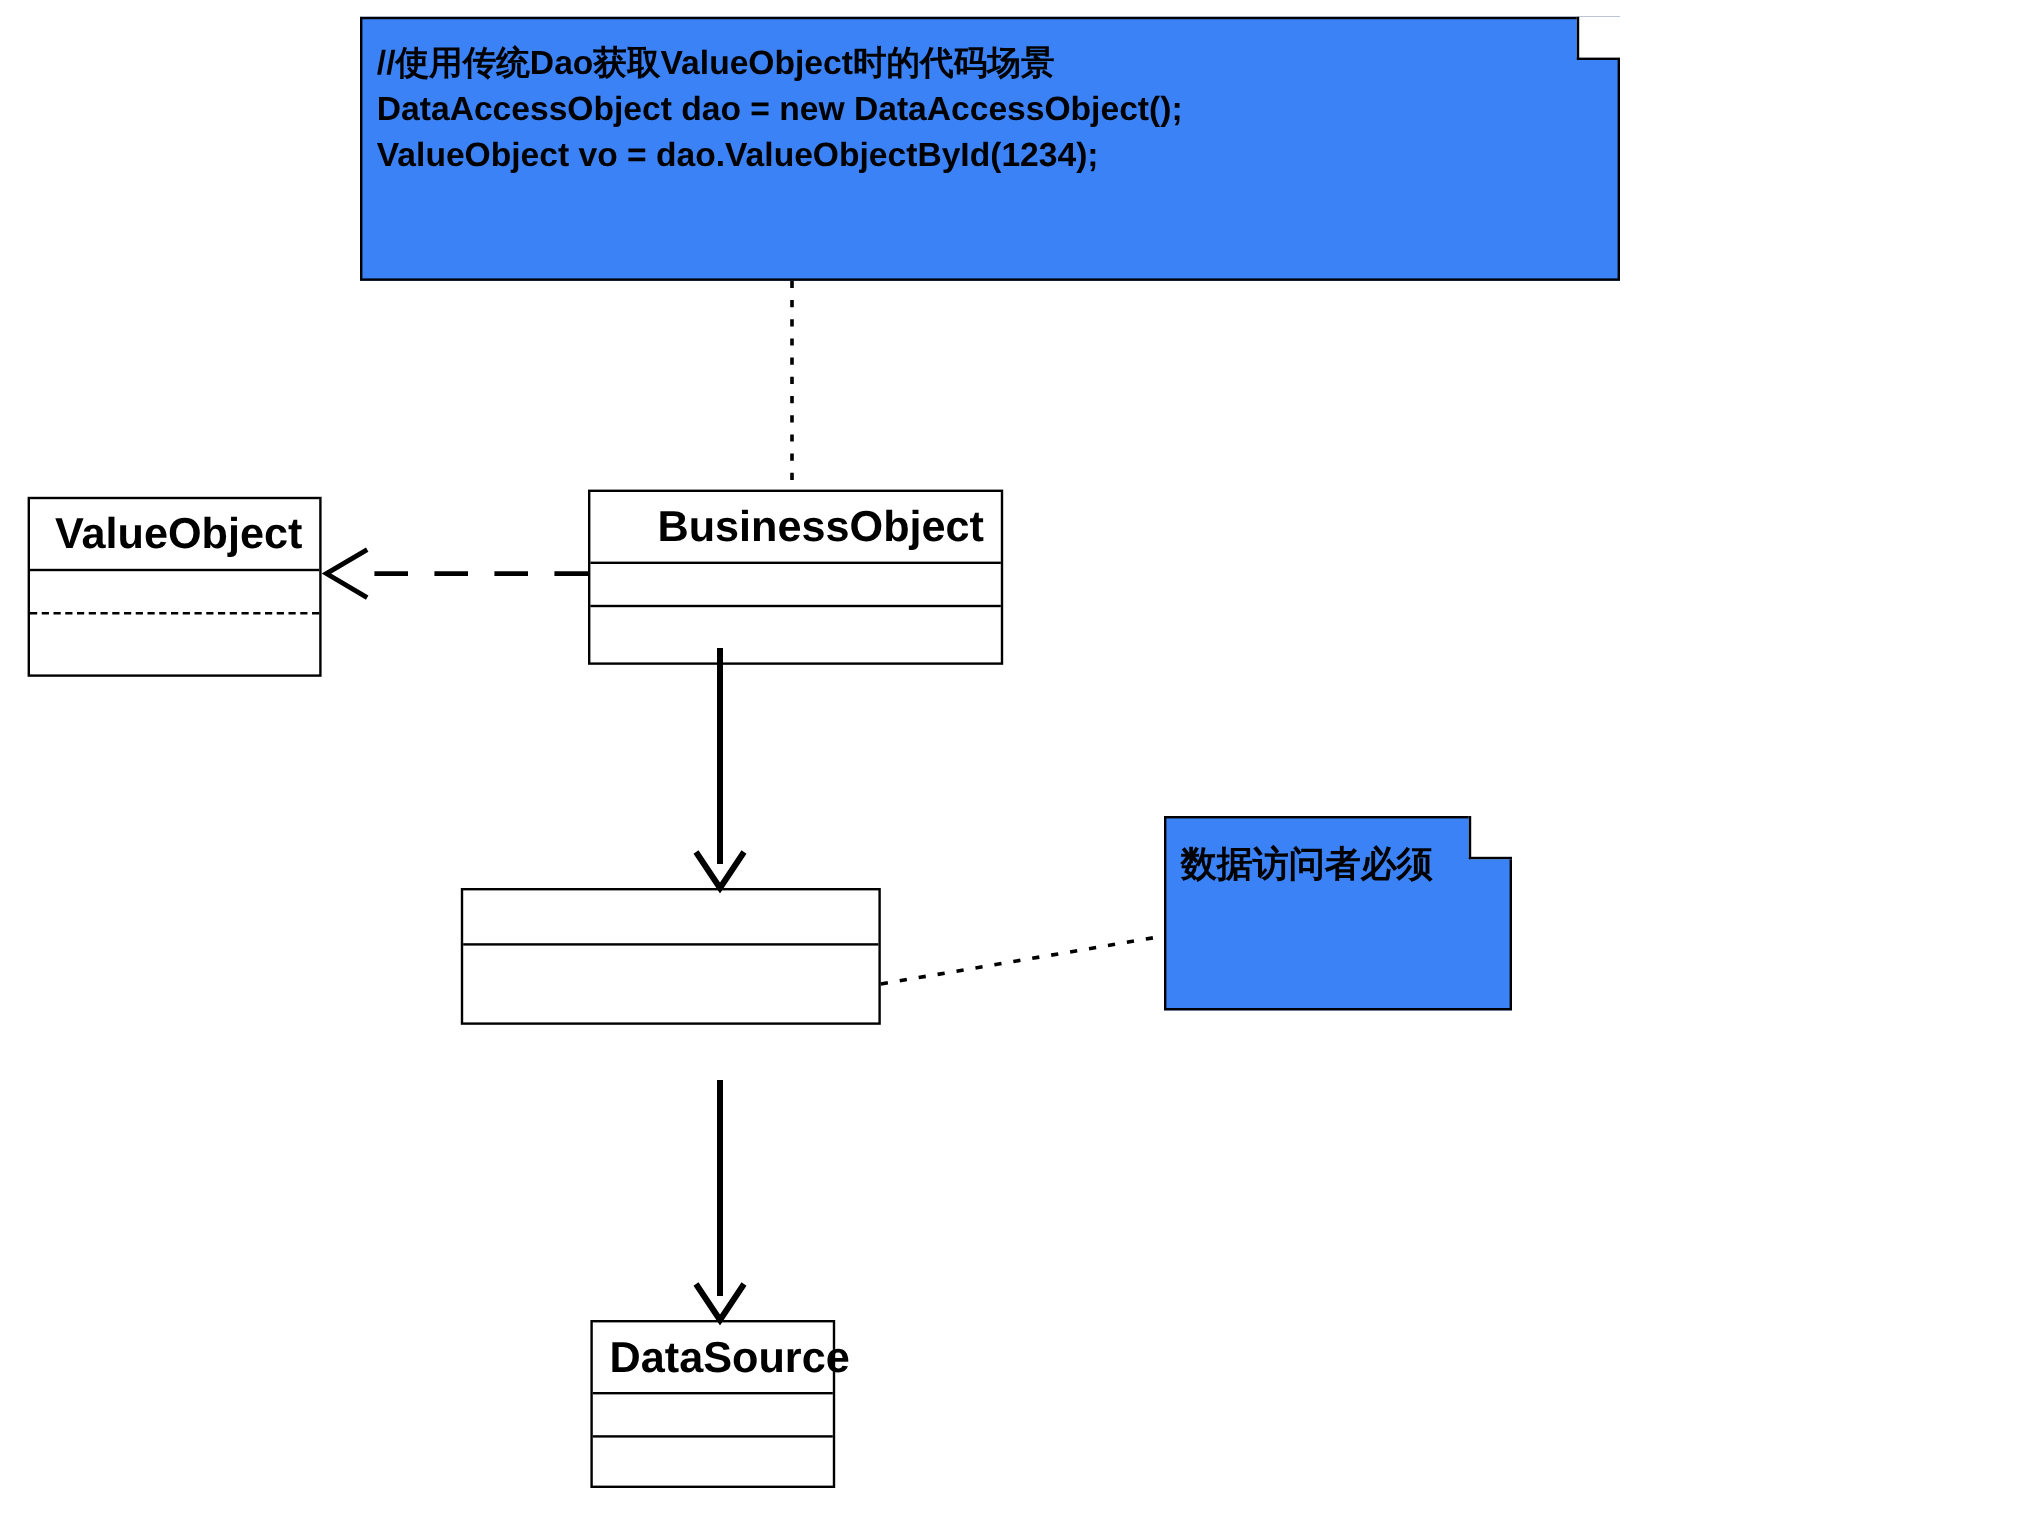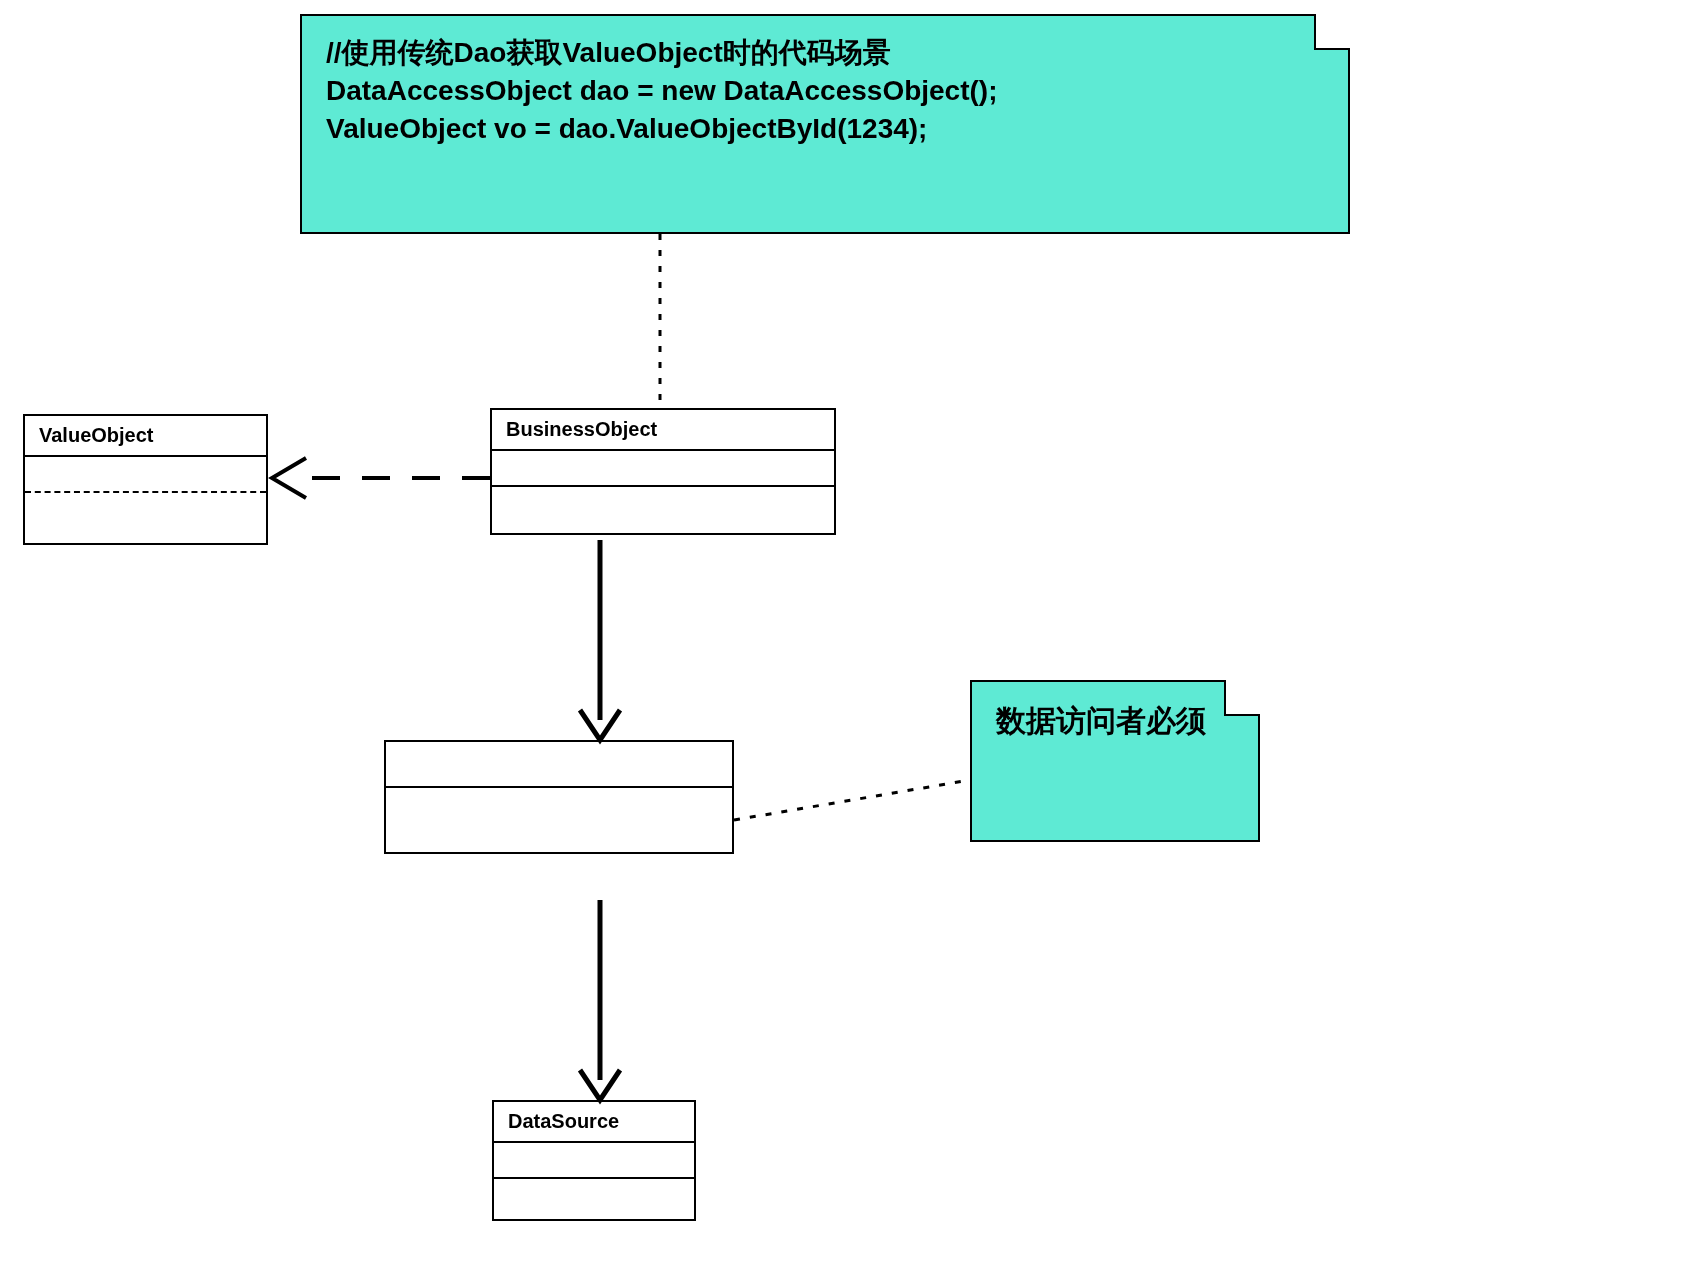--- a/index.html
+++ b/index.html
@@ -6,23 +6,23 @@
   body{
     width:1687px;height:1276px;
     background:#fff;
     font-family:Arial,Helvetica,sans-serif;
     position:relative;
     color:#000;
   }
   .note{
     position:absolute;
     border:2px solid #000;
-    background:#5eead4;
+    background:#3b82f6;
     box-sizing:border-box;
-    padding:18px 24px;
+    padding:18px 12px;
     font-size:28px;
     line-height:38px;
     font-weight:600;
   }
   .note .fold{
     position:absolute;
     top:-2px;right:-2px;
     width:34px;height:34px;
     border-left:2px solid #000;
     border-bottom:2px solid #000;
@@ -34,23 +34,23 @@
     left:0;top:0;
     width:32px;height:32px;
   }
   .klass{
     position:absolute;
     border:2px solid #000;
     background:#fff;
     box-sizing:border-box;
   }
   .klass .title{
-    text-align:left;
+    text-align:right;
     font-weight:700;
-    font-size:20px;
+    font-size:36px;
     padding:8px 14px;
     border-bottom:2px solid #000;
     white-space:nowrap;
   }
   .klass .sect{
     height:34px;
     border-bottom:2px solid #000;
   }
   .klass .sect:last-child{border-bottom:none}
   .klass .sect-dashed{

